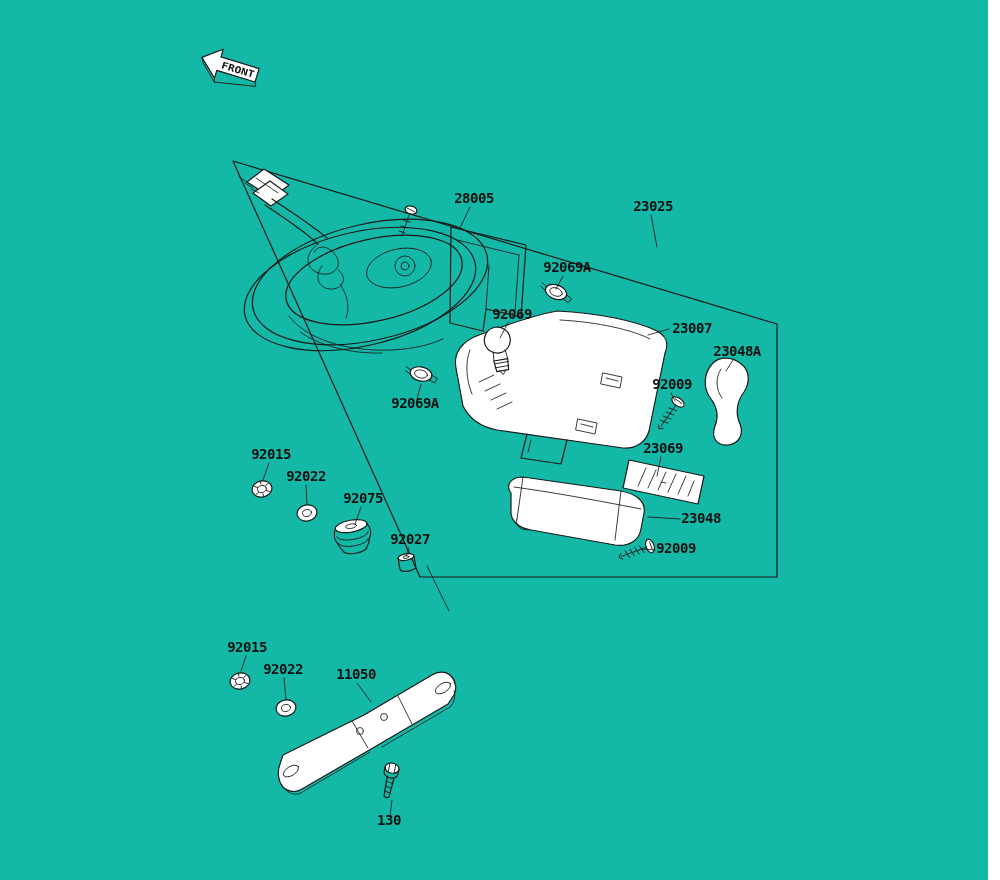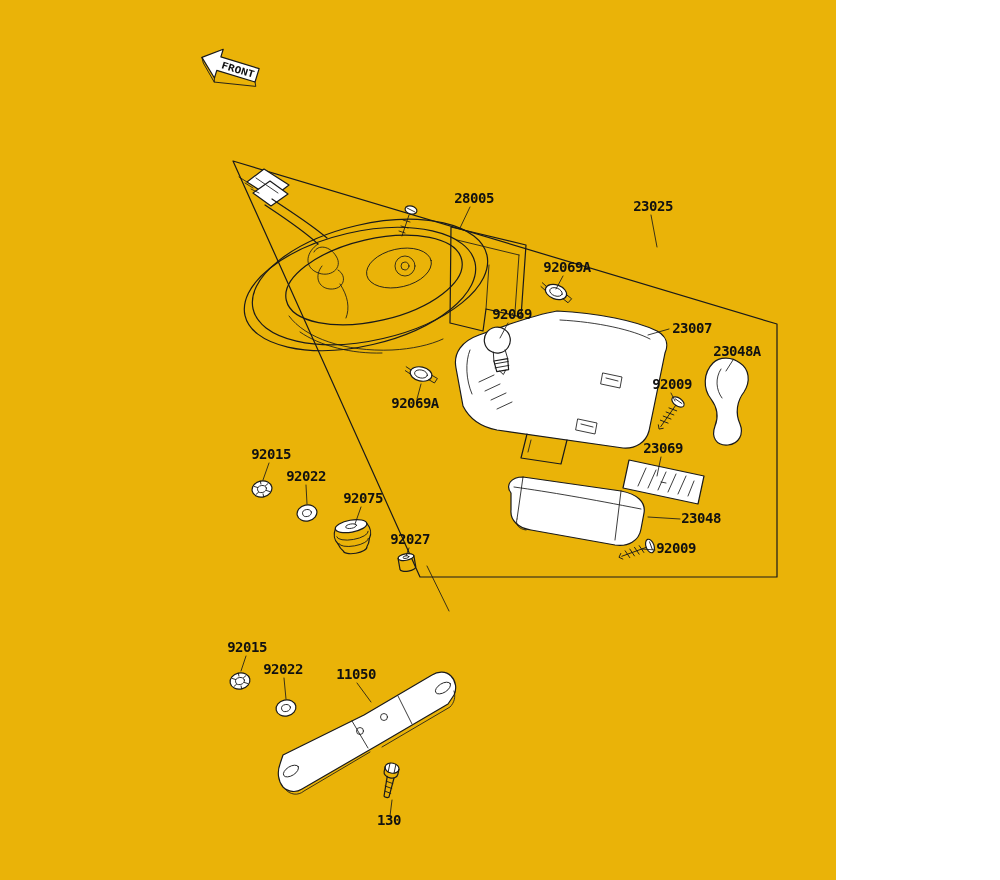--- a/index.html
+++ b/index.html
@@ -1,16 +1,16 @@
 <!DOCTYPE html>
 <html><head>
 <meta charset="utf-8">
 <style>
   html,body{margin:0;padding:0;background:#ffffff;}
-  .page{width:836px;height:880px;background:#eab308;position:relative;overflow:hidden;}
+  .page{width:988px;height:880px;background:#14b8a6;position:relative;overflow:hidden;}
   .ink{stroke:#1a1a1a;fill:none;stroke-width:1.2;stroke-linecap:round;stroke-linejoin:round;}
   .fillw{fill:#ffffff;}
   .thin{stroke-width:0.85;}
   .label{font-family:"DejaVu Sans Mono",monospace;font-weight:bold;font-size:14px;fill:#111111;letter-spacing:-0.5px;}
   .front-label{font-family:"DejaVu Sans Mono",monospace;font-weight:bold;font-size:9.5px;fill:#111111;}
 </style>
 </head>
 <body>
 
 <div class="page">

